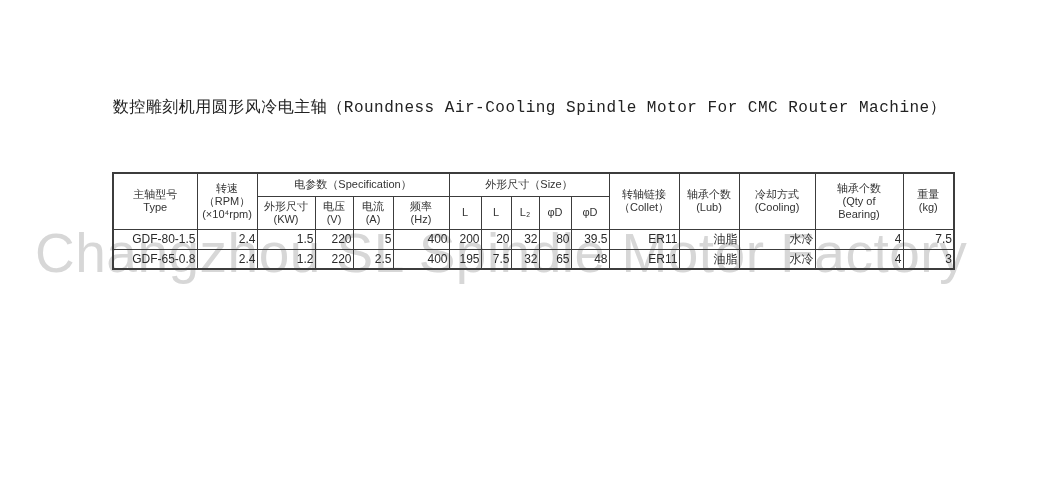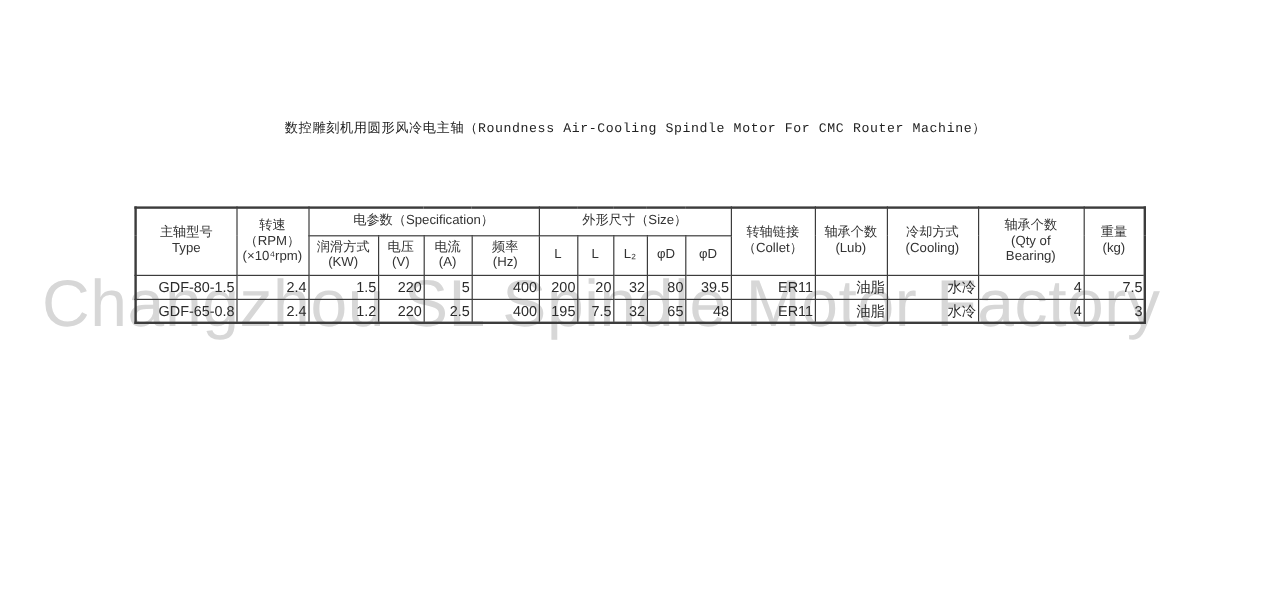--- a/index.html
+++ b/index.html
@@ -15,21 +15,21 @@
     font-family: "Liberation Sans", "DejaVu Sans", sans-serif;
     color: #2b2b2b;
   }
   .doc-title {
     position: absolute;
     top: 98px;
     left: 0;
     width: 1059px;
     text-align: center;
     font-family: "Liberation Mono", "DejaVu Sans Mono", monospace;
-    font-size: 11px;
+    font-size: 16px;
     line-height: 21px;
     color: #222222;
     letter-spacing: 0.5px;
     white-space: nowrap;
   }
   .watermark {
     position: absolute;
     top: 226px;
     left: 35px;
     font-family: "Liberation Sans", "DejaVu Sans", sans-serif;
@@ -135,21 +135,21 @@
         <span class="line">(Qty of</span>
         <span class="line">Bearing)</span>
       </td>
       <td rowspan="2" class="hdr">
         <span class="line">重量</span>
         <span class="line">(kg)</span>
       </td>
     </tr>
     <tr class="sub-row">
       <td class="hdr">
-        <span class="line">润滑方式</span>
+        <span class="line">外形尺寸</span>
         <span class="line">(KW)</span>
       </td>
       <td class="hdr">
         <span class="line">电压</span>
         <span class="line">(V)</span>
       </td>
       <td class="hdr">
         <span class="line">电流</span>
         <span class="line">(A)</span>
       </td>

